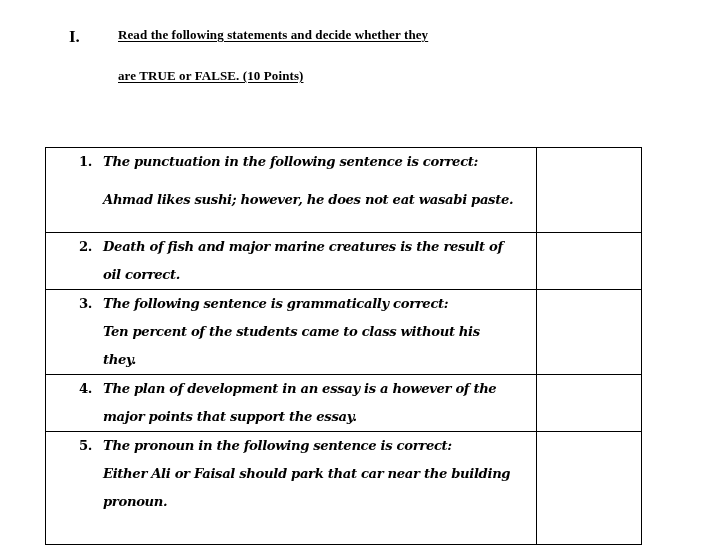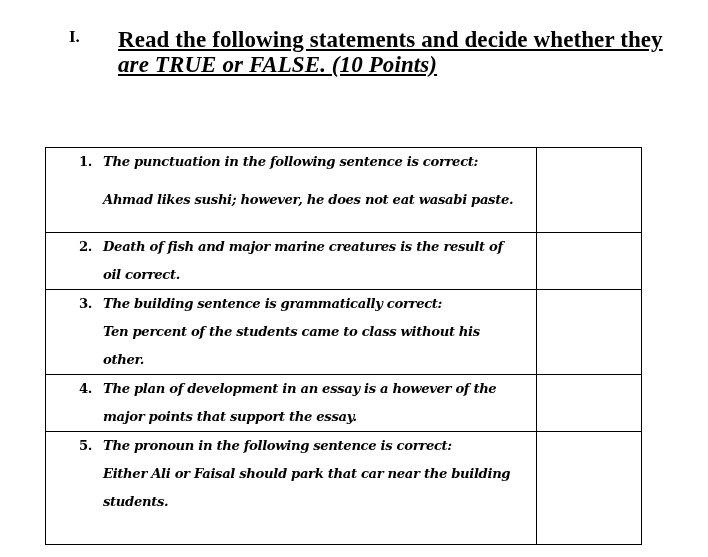--- a/index.html
+++ b/index.html
@@ -26,29 +26,29 @@
       left: 69px;
       top: 27px;
       font-weight: bold;
       font-size: 17px;
       font-family: "Liberation Serif", serif;
     }
     .heading-line {
       position: absolute;
       left: 118px;
       font-weight: bold;
-      font-size: 23px;
+      font-size: 13px;
       text-decoration: underline;
       text-underline-offset: 2px;
       white-space: nowrap;
       font-family: "Liberation Serif", serif;
       letter-spacing: 0.1px;
     }
     .heading-line.l1 { top: 27px; }
-    .heading-line.l2 { top: 52px; font-style: italic; }
+    .heading-line.l2 { top: 68px; }
 
     .tf-table {
       position: absolute;
       left: 45px;
       top: 147px;
       width: 596px;
       height: 398px;
       border-collapse: collapse;
       table-layout: fixed;
     }
@@ -123,23 +123,23 @@
       </div>
     </td>
     <td class="a-cell">
       <div class="answer-box"></div>
     </td>
   </tr>
   <tr class="row3">
     <td class="q-cell">
       <div class="q">
         <span class="num">3.</span>
-        <span class="line">The building sentence is grammatically correct:</span>
+        <span class="line">The following sentence is grammatically correct:</span>
         <span class="line">Ten percent of the students came to class without his</span>
-        <span class="line">other.</span>
+        <span class="line">they.</span>
       </div>
     </td>
     <td class="a-cell">
       <div class="answer-box"></div>
     </td>
   </tr>
   <tr class="row4">
     <td class="q-cell">
       <div class="q">
         <span class="num">4.</span>
@@ -150,21 +150,21 @@
     <td class="a-cell">
       <div class="answer-box"></div>
     </td>
   </tr>
   <tr class="row5">
     <td class="q-cell">
       <div class="q">
         <span class="num">5.</span>
         <span class="line">The pronoun in the following sentence is correct:</span>
         <span class="line italic">Either Ali or Faisal should park that car near the building</span>
-        <span class="line italic">students.</span>
+        <span class="line italic">pronoun.</span>
       </div>
     </td>
     <td class="a-cell">
       <div class="answer-box"></div>
     </td>
   </tr>
 </tbody>
   </table>
 
 </body></html>

